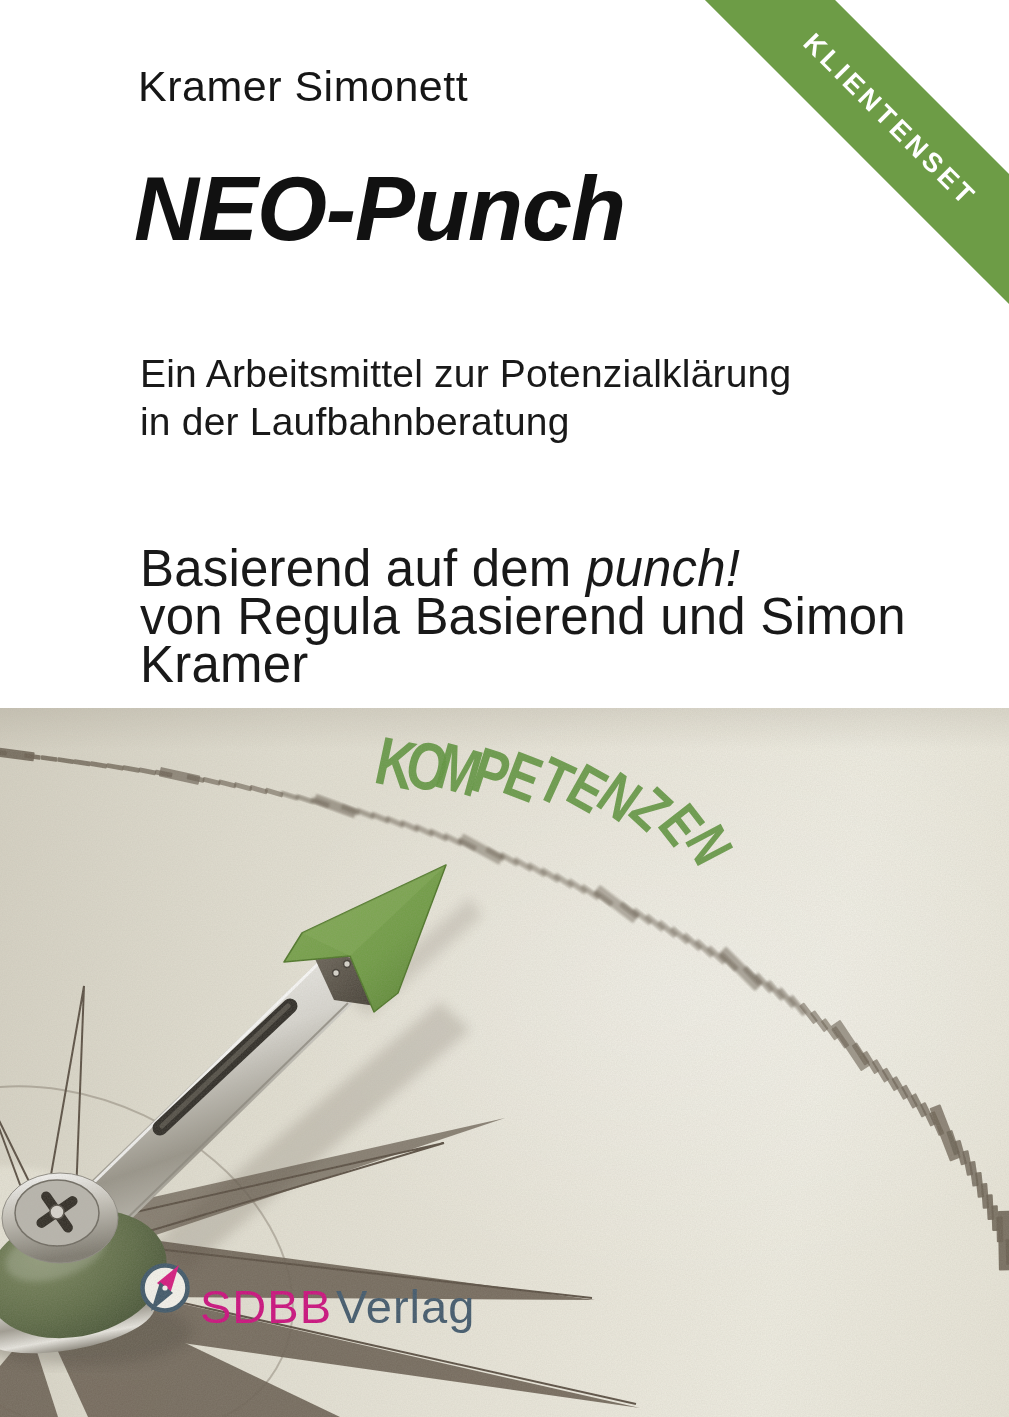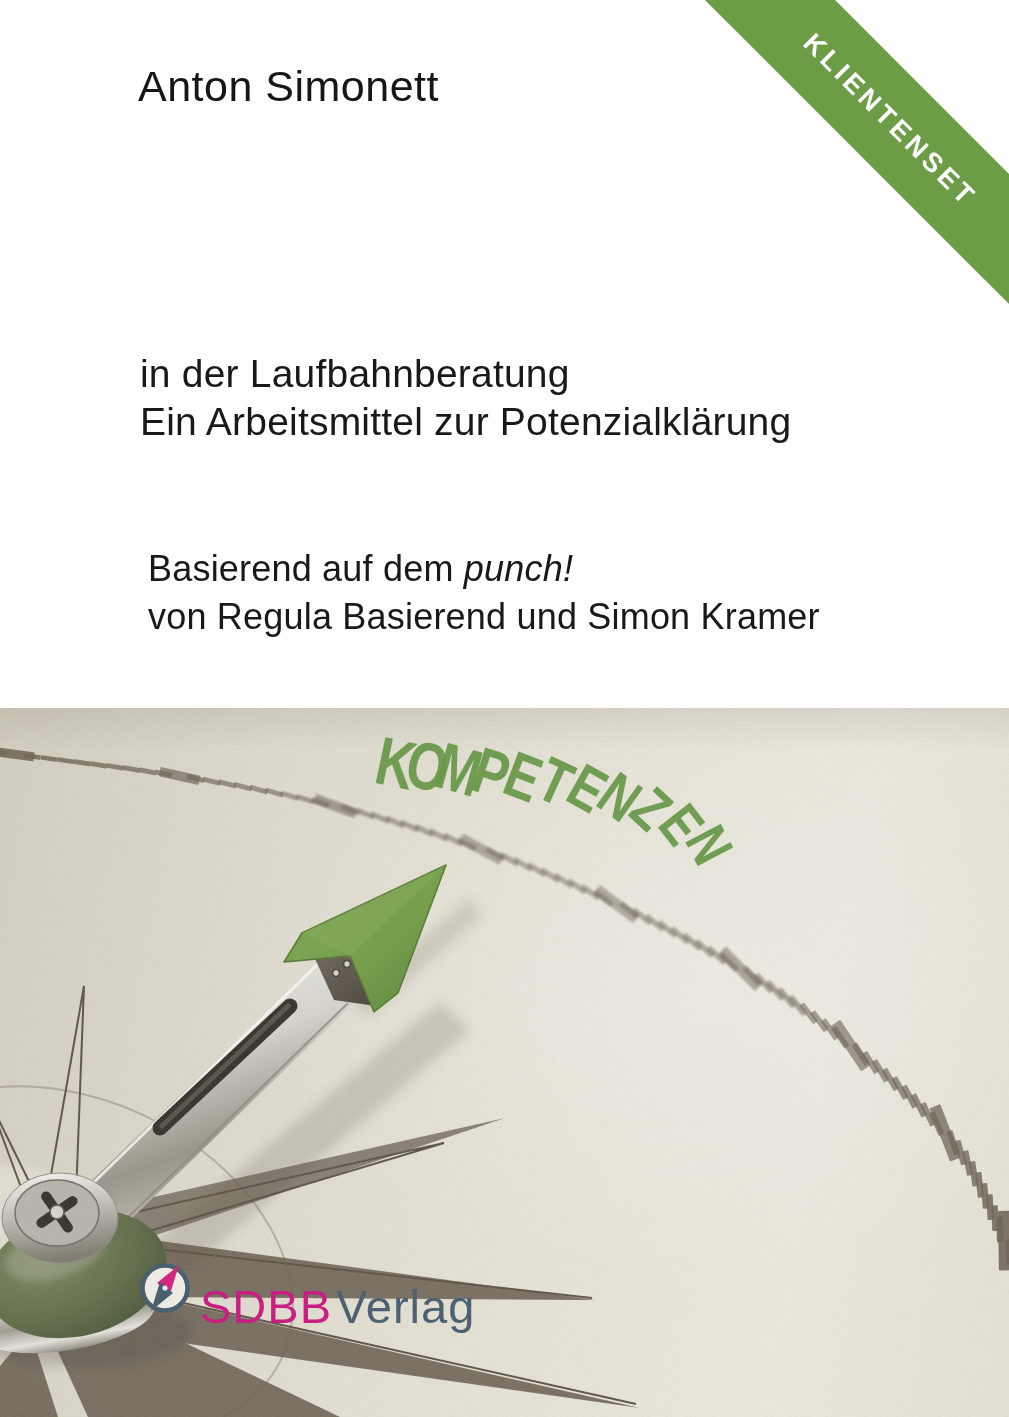--- a/index.html
+++ b/index.html
@@ -17,22 +17,22 @@
   .title{
     position:absolute;left:134px;top:158px;
     font-size:90px;font-weight:700;font-style:italic;color:#111;
     letter-spacing:-1px;
   }
   .subtitle{
     position:absolute;left:140px;top:350px;
     font-size:39px;color:#191919;line-height:48px;letter-spacing:.2px;
   }
   .basis{
-    position:absolute;left:148px;top:545px;
-    font-size:36px;color:#191919;line-height:48px;letter-spacing:.2px;
+    position:absolute;left:140px;top:545px;
+    font-size:51px;color:#191919;line-height:48px;letter-spacing:.2px;
   }
   .basis .it{font-style:italic;}
 
   
   .ribbon{
     position:absolute;left:589.5px;top:73.5px;  
     width:600px;height:92px;
     display:flex;align-items:center;justify-content:center;
     transform:rotate(45deg);
     z-index:5;
@@ -50,25 +50,26 @@
       linear-gradient(180deg, rgba(110,100,85,.14), rgba(110,100,85,0) 6%),
       linear-gradient(100deg,#d5d1c3 0%,#e2dfd2 26%,#eae7db 55%,#efede2 78%,#e8e5d8 100%);
   }
   .photo svg{position:absolute;left:0;top:0;width:1009px;height:709px;display:block;}
 </style>
 </head>
 <body>
 
 <div class="page">
 
-  <div class="author">Anton Simonett</div>
+  <div class="author">Kramer Simonett</div>
+  <div class="title">NEO-Punch</div>
 
   <div class="subtitle">
+    <div>Ein Arbeitsmittel zur Potenzialklärung</div>
     <div>in der Laufbahnberatung</div>
-    <div>Ein Arbeitsmittel zur Potenzialklärung</div>
   </div>
 
   <div class="basis">
     <div><span>Basierend auf dem </span><span class="it">punch!</span></div>
     <div>von Regula Basierend und Simon Kramer</div>
   </div>
 
   <div class="ribbon" id="ribbon" style="background: rgb(109, 156, 70);">
     <span class="ribbon-label" id="ribbonLabel" style="color: rgb(255, 255, 255);">KLIENTENSET</span>
   </div>

